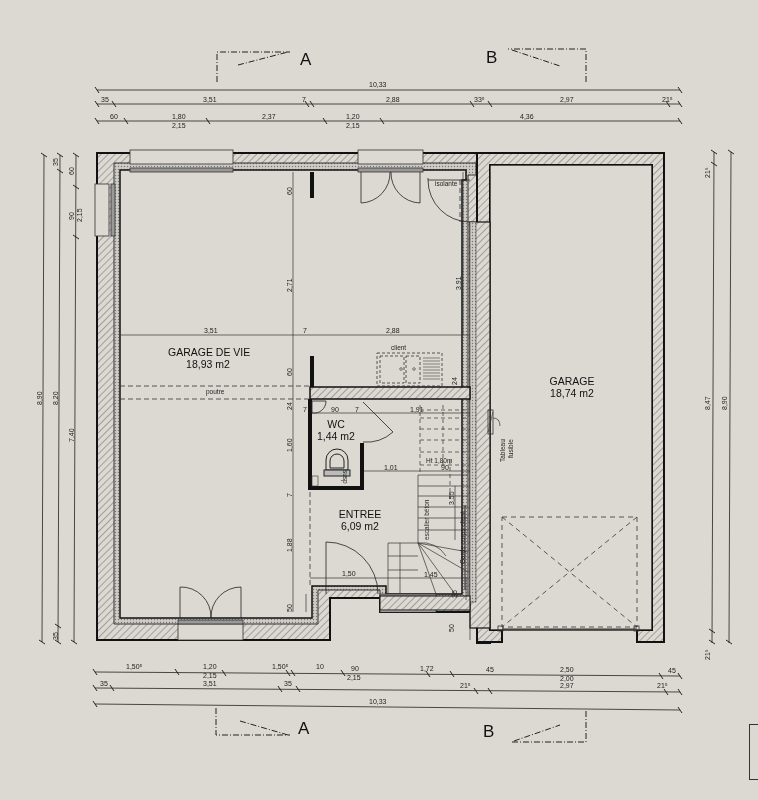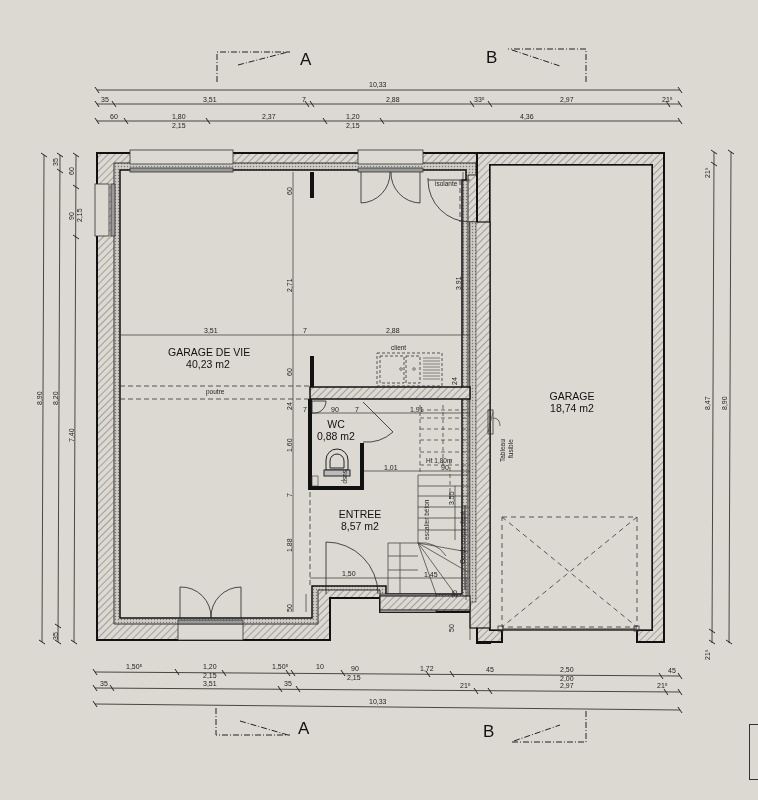--- a/index.html
+++ b/index.html
@@ -337,31 +337,31 @@
 <div class="lbl dim" style="left:100px;top:680px;">35</div>
 <div class="lbl dim" style="left:203px;top:680px;">3,51</div>
 <div class="lbl dim" style="left:284px;top:680px;">35</div>
 <div class="lbl dim" style="left:460px;top:682px;">21⁵</div>
 <div class="lbl dim" style="left:560px;top:682px;">2,97</div>
 <div class="lbl dim" style="left:657px;top:682px;">21⁵</div>
 <div class="lbl dim" style="left:369px;top:698px;">10,33</div>
 
 <div class="lbl room" style="left:168px;top:346px;width:80px;">
   <div>GARAGE DE VIE</div>
-  <div>40,23 m2</div>
+  <div>18,93 m2</div>
 </div>
 <div class="lbl room" style="left:316px;top:418px;width:40px;">
   <div>WC</div>
-  <div>0,88 m2</div>
+  <div>1,44 m2</div>
 </div>
 <div class="lbl room" style="left:330px;top:508px;width:60px;">
   <div>ENTREE</div>
-  <div>8,57 m2</div>
+  <div>6,09 m2</div>
 </div>
-<div class="lbl room" style="left:540px;top:390px;width:64px;">
+<div class="lbl room" style="left:540px;top:375px;width:64px;">
   <div>GARAGE</div>
   <div>18,74 m2</div>
 </div>
 
 <div class="lbl note" style="left:435px;top:180px;">isolante</div>
 <div class="lbl note" style="left:391px;top:344px;">client</div>
 <div class="lbl note" style="left:206px;top:388px;">poutre</div>
 <div class="lbl note vert" style="left:349px;top:470px;transform:rotate(90deg);">susp</div>
 <div class="lbl note" style="left:426px;top:457px;">Ht 1,80m</div>
 <div class="lbl note vert" style="left:423px;top:540px;">escalier béton</div>

